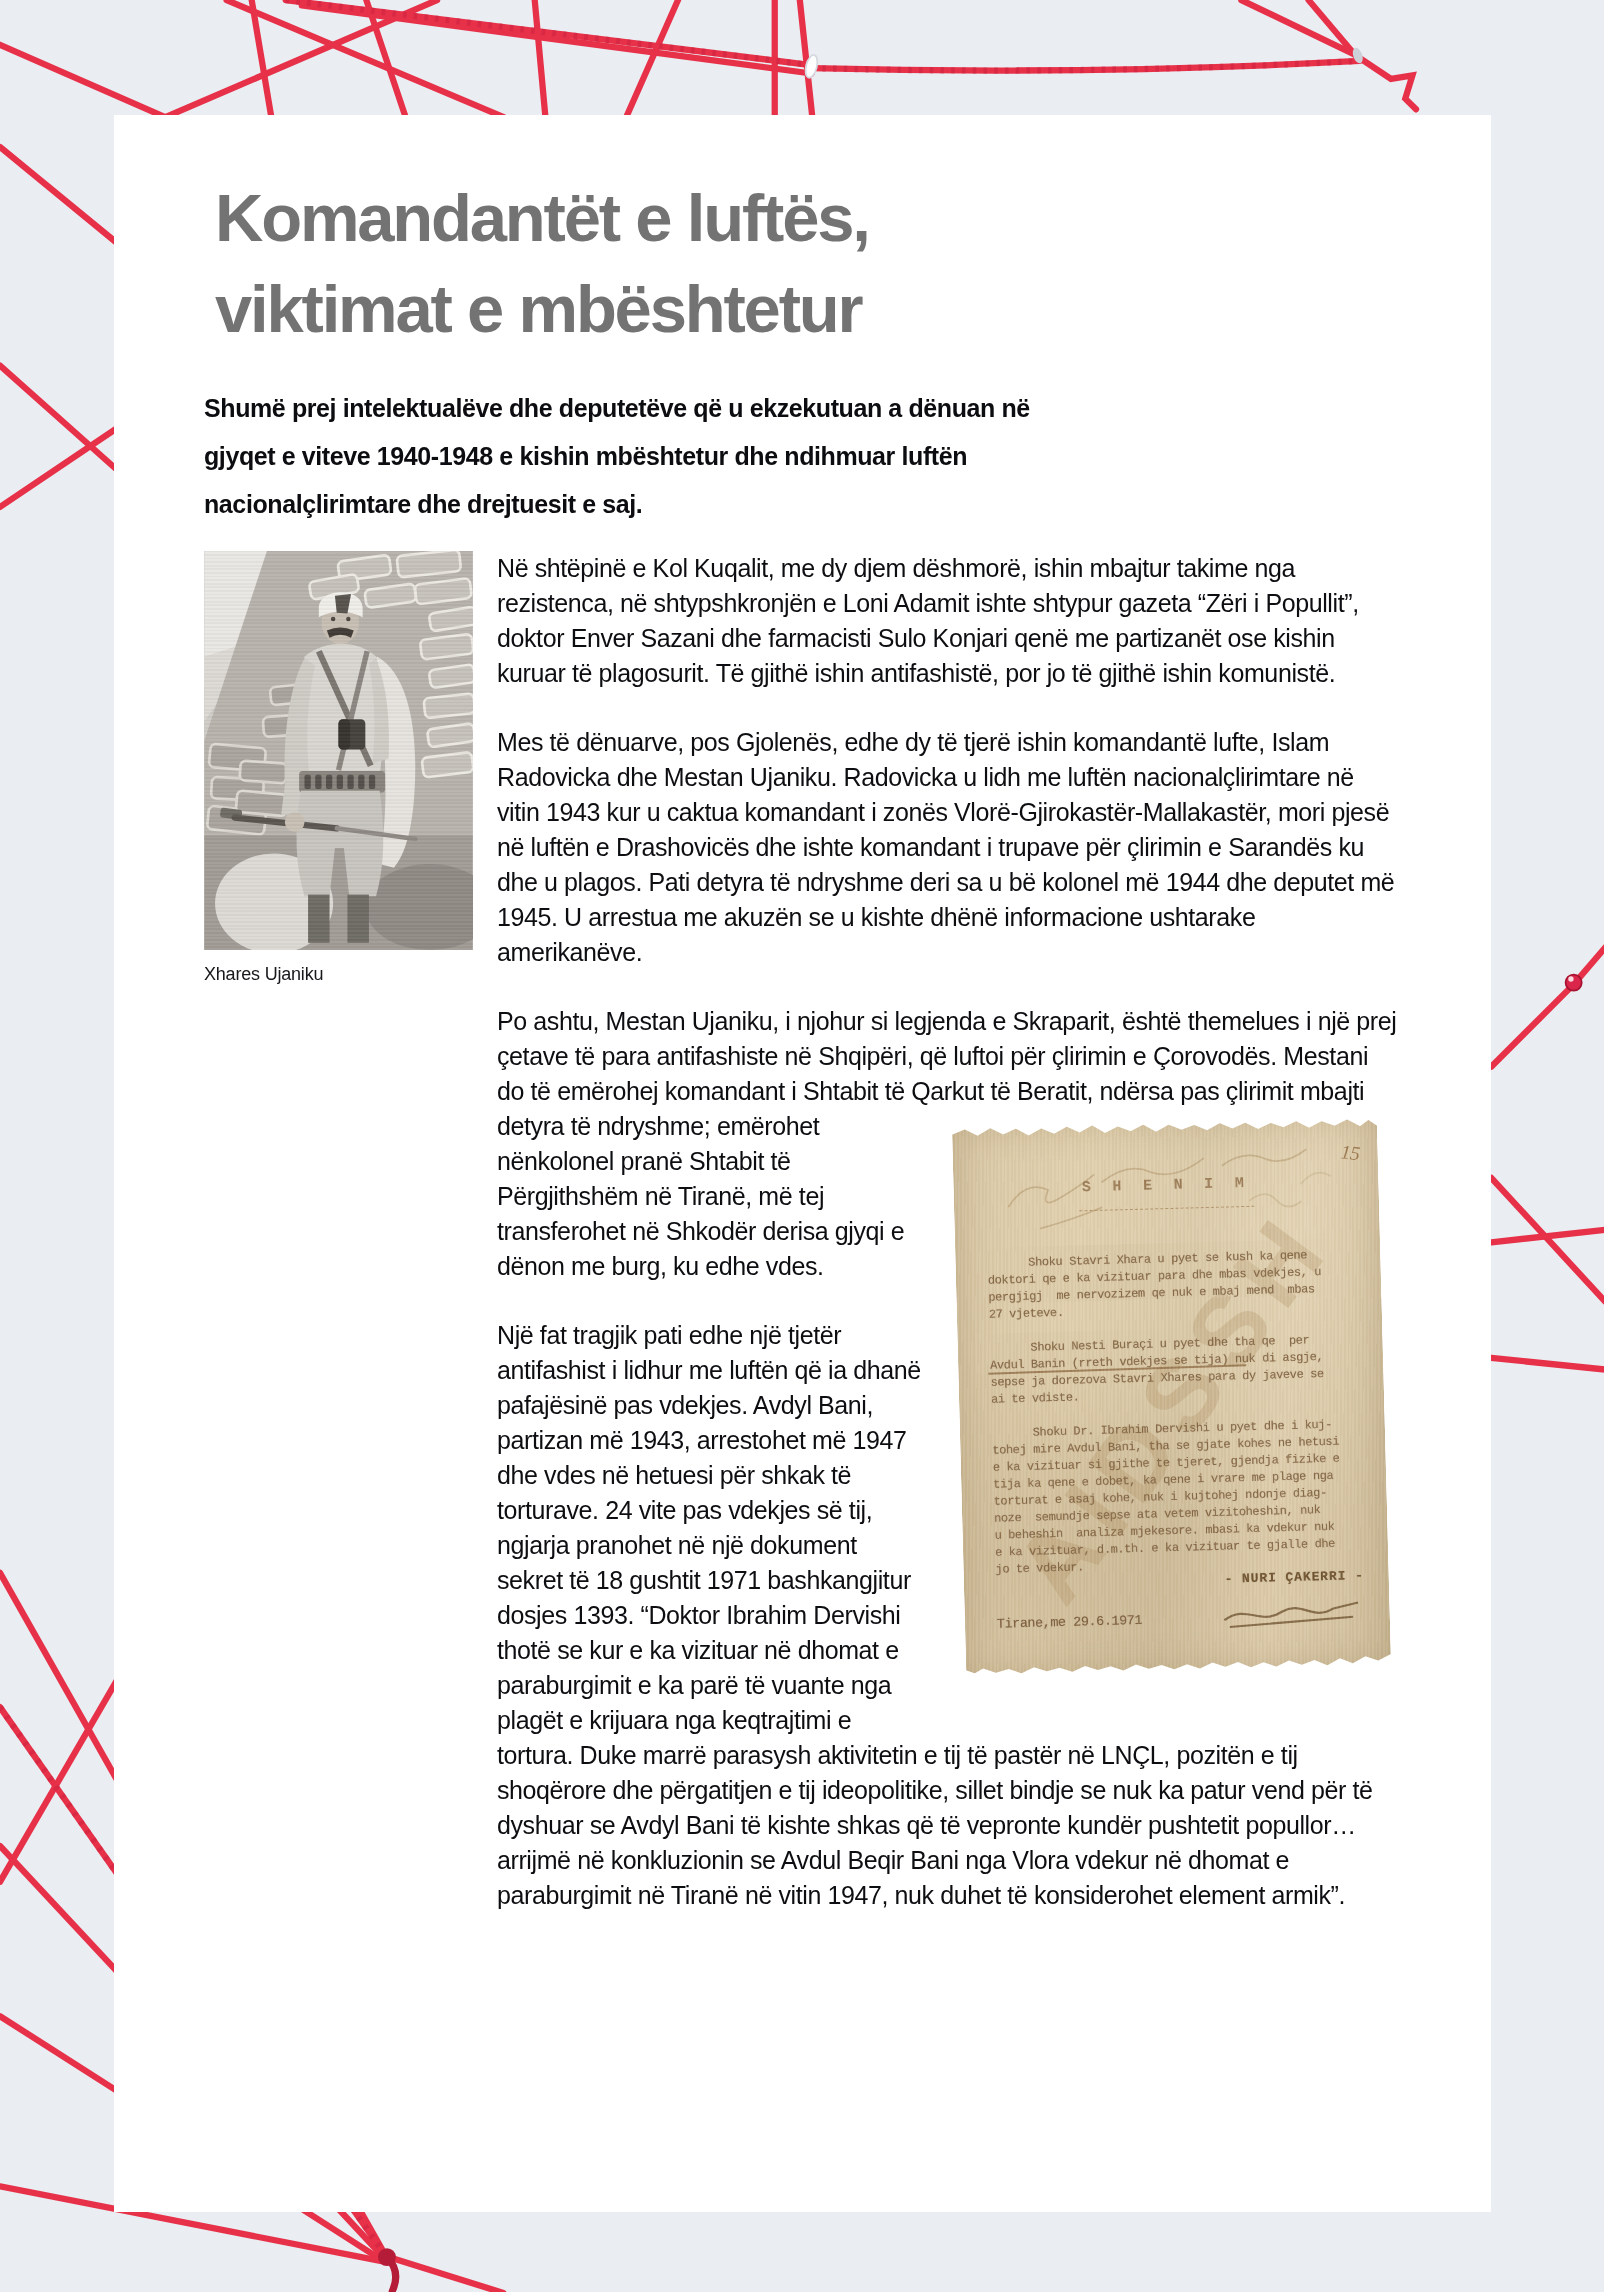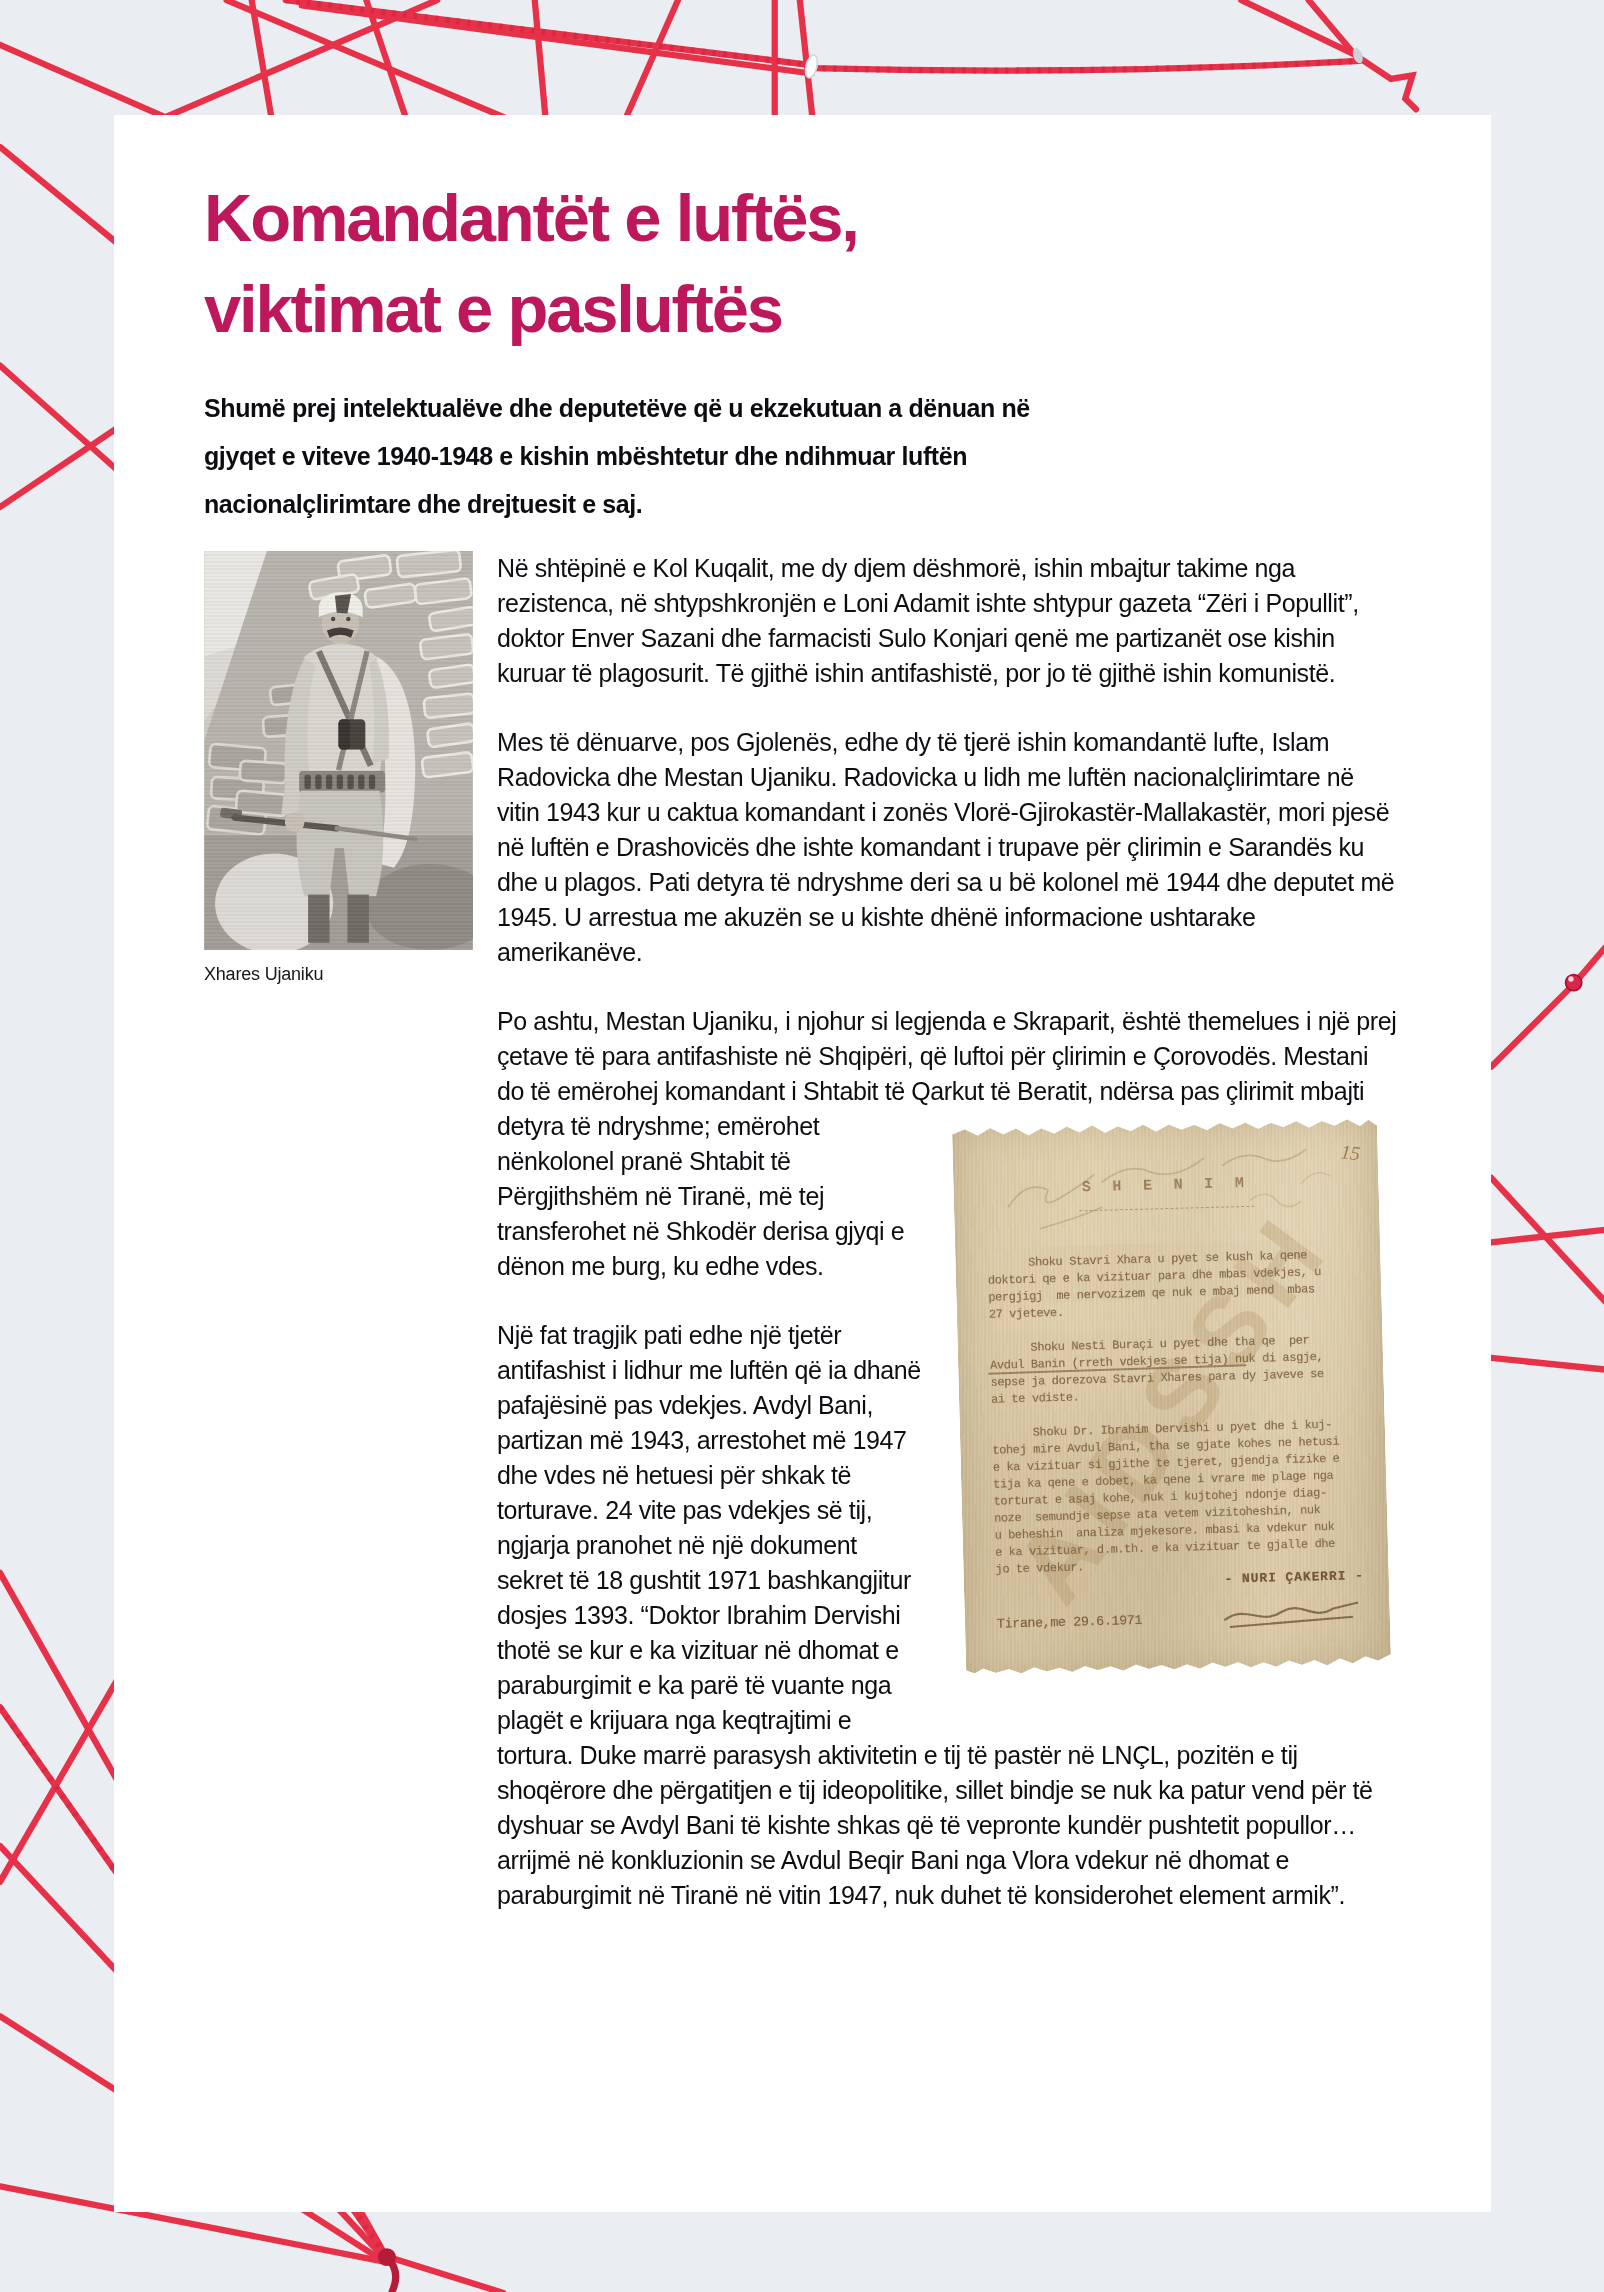--- a/index.html
+++ b/index.html
@@ -9,21 +9,22 @@
     font-family:"Liberation Sans", sans-serif;
   }
   .strings-svg{position:absolute;left:0;top:0;width:1605px;height:2293px;z-index:0;}
   .card{
     position:absolute;left:114px;top:115px;width:1377px;height:2097px;
     background:#ffffff;z-index:1;box-sizing:border-box;
     padding:57px 90px 0 90px;
   }
   .title-line{
     font-size:67px;line-height:91px;font-weight:bold;letter-spacing:-2.2px;
-    color:#be185d;
+    color:#737373;
+    margin-left:11px;
   }
   .intro{
     margin-top:30px;max-width:860px;
     font-size:25px;line-height:48px;font-weight:bold;letter-spacing:-0.4px;
     color:#0c0d10;
   }
   .content{display:flex;margin-top:23px;}
   .left-col{flex:0 0 293px;width:293px;}
   .photo-frame{position:relative;width:269px;height:399px;overflow:hidden;background:#cfcdc9;}
   .photo-frame::after{
@@ -161,21 +162,21 @@
     <circle cx="1754" cy="1093" r="3" fill="#ffd9e0"></circle>
     <circle cx="432" cy="2520" r="10" fill="#b51c38"></circle>
     <path d="M432,2520 q16,16 6,38" stroke="#b51c38" stroke-width="8" fill="none" stroke-linecap="round"></path>
   </g>
 </svg>
 
 <div class="card">
 
   <div>
     <div class="title-line">Komandantët e luftës,</div>
-    <div class="title-line">viktimat e pasluftës</div>
+    <div class="title-line">viktimat e mbështetur</div>
   </div>
 
   <div class="intro">Shumë prej intelektualëve dhe deputetëve që u ekzekutuan a dënuan në gjyqet e viteve 1940-1948 e kishin mbështetur dhe ndihmuar luftën nacionalçlirimtare dhe drejtuesit e saj.</div>
 
   <div class="content">
 
     <div class="left-col">
       <figure class="photo-frame" style="margin:0">
         <svg width="269" height="399" viewBox="0 0 300 446" xmlns="http://www.w3.org/2000/svg">
           <rect width="300" height="446" fill="#cfccc7"></rect>

